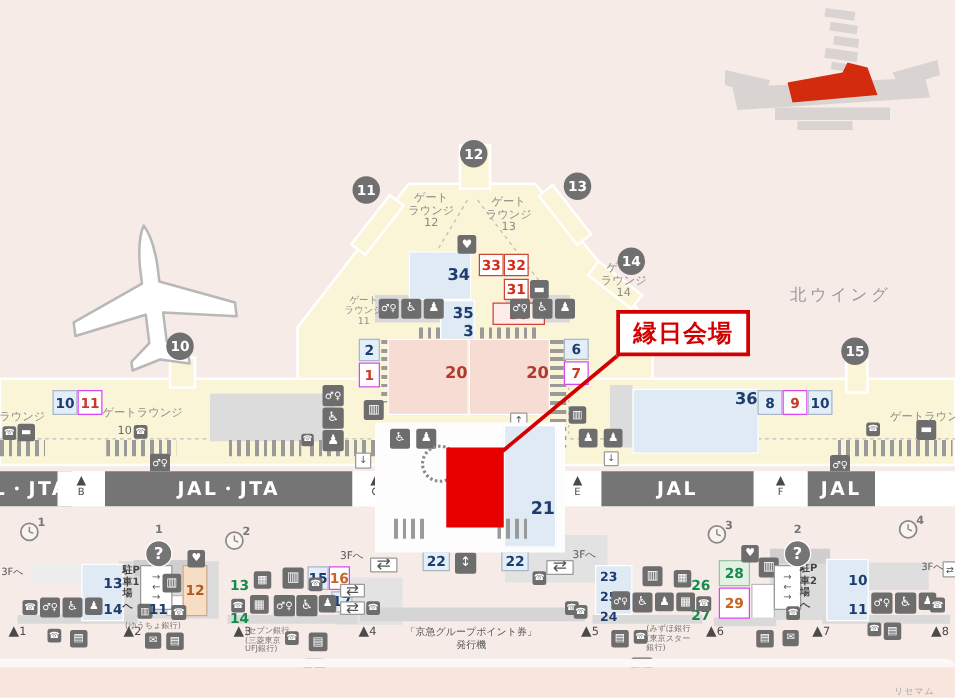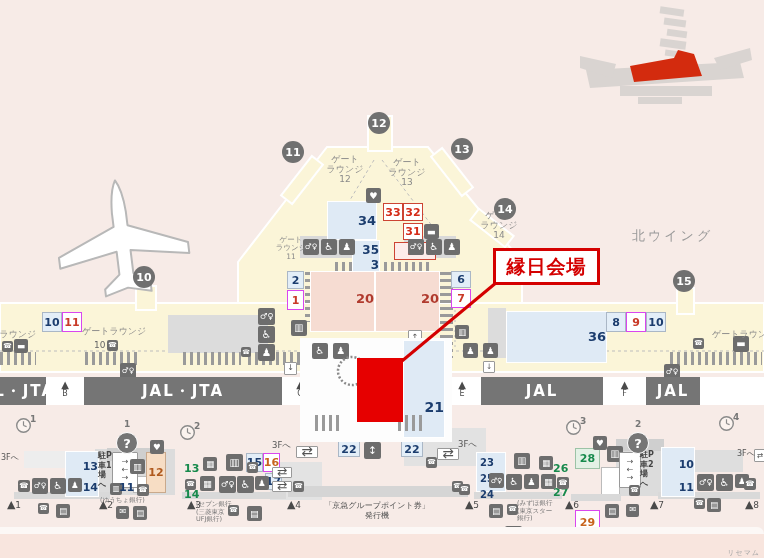--- a/index.html
+++ b/index.html
@@ -48,21 +48,21 @@
   #floor-badge{position:absolute;left:30px;top:26px;width:62px;height:62px;border-radius:50%;background:#fffdfc;
          border:1.5px solid #b5492f;color:#a63c20;font-weight:bold;display:flex;align-items:center;justify-content:center}
   #floor-badge span{display:block;font-size:20px;line-height:1}
   #floor-badge span::first-letter{font-size:34px}
   #north-wing{position:absolute;left:632px;top:227px;font-size:13px;color:#9a9a9a;letter-spacing:3px}
   #venue-callout{position:absolute;left:493px;top:248px;width:101px;height:31px;background:#fff;border:3px solid #d40000;
          color:#d40000;font-size:19px;font-weight:bold;display:flex;align-items:center;justify-content:center;letter-spacing:1px}
   #bottomline{position:absolute;left:0;top:527px;width:764px;height:7px;background:#fcf8f6;border-radius:0 16px 0 0}
   #bottomband{position:absolute;left:0;top:534px;width:764px;height:24px;background:#f8e5de}
   #wm{position:absolute;right:4px;bottom:2px;text-align:right;color:#919191;line-height:0.9}
-  #wm .ruby{font-size:7px;letter-spacing:1px;color:#a8a8a8;display:block}
+  #wm .ruby{font-size:7px;letter-spacing:1px;margin-right:12px;color:#a8a8a8;display:block}
   #wm .main{font-size:31px;font-weight:bold;display:block}
 </style>
 </head>
 <body>
 
 <div id="map">
 
   <svg id="svg-base" width="764" height="558">
     <g fill="#fbf5d8" stroke="#ffffff" stroke-width="2">
       <rect x="0" y="303" width="764" height="69"></rect>
@@ -139,21 +139,21 @@
       <div class="area bl" style="left: 352px; top: 240px; width: 28px; height: 34px; font-size: 12px; padding-top: 2px; line-height: 15px;">
         <span class="ln">35</span>
         <span class="ln">3</span>
       </div>
       <div class="area p" style="left: 310px; top: 271px; width: 65px; height: 61px; font-size: 13px; padding-top: 19px;">
         <span class="ln">20</span>
       </div>
       <div class="area p" style="left: 375px; top: 271px; width: 65px; height: 61px; font-size: 13px; padding-top: 19px;">
         <span class="ln">20</span>
       </div>
-      <div class="area bl" style="left: 506px; top: 311px; width: 101px; height: 52px; font-size: 13px; padding-top: 17px;">
+      <div class="area bl" style="left: 506px; top: 311px; width: 101px; height: 52px; font-size: 13px; ">
         <span class="ln">36</span>
       </div>
       <div class="area bl" style="left: 476px; top: 452px; width: 30px; height: 40px; font-size: 10px; padding-top: 2px; line-height: 16px; text-align: left; padding-left: 3px;">
         <span class="ln">23 25</span>
         <span class="ln">24</span>
       </div>
       <div class="area bl" style="left: 65px; top: 451px; width: 34px; height: 46px; font-size: 11px; padding-top: 4px; line-height: 21px;">
         <span class="ln">13</span>
         <span class="ln">14</span>
       </div>
@@ -172,21 +172,21 @@
       <div class="nbox b" style="left: 42px; top: 312px; width: 20px; height: 20px;">10</div>
       <div class="nbox r" style="left: 62px; top: 312px; width: 20px; height: 20px;">11</div>
       <div class="nbox b" style="left: 606px; top: 312px; width: 20px; height: 20px;">8</div>
       <div class="nbox r" style="left: 626px; top: 312px; width: 20px; height: 20px;">9</div>
       <div class="nbox b" style="left: 646px; top: 312px; width: 20px; height: 20px;">10</div>
       <div class="nbox b" style="left: 246px; top: 453px; width: 17px; height: 19px;">15</div>
       <div class="nbox o" style="left: 263px; top: 453px; width: 17px; height: 19px;">16</div>
       <div class="nbox b" style="left: 265px; top: 473px; width: 17px; height: 17px;">17</div>
       <div class="nbox ob" style="left: 146px; top: 452px; width: 20px; height: 41px;">12</div>
       <div class="nbox g" style="left: 575px; top: 448px; width: 25px; height: 21px;">28</div>
-      <div class="nbox o" style="left: 575px; top: 470px; width: 25px; height: 25px; margin-top: 40px;">29</div>
+      <div class="nbox o" style="left: 575px; top: 470px; width: 25px; height: 25px;">29</div>
       <div class="nbox b" style="left: 338px; top: 441px; width: 22px; height: 16px;">22</div>
       <div class="nbox b" style="left: 401px; top: 441px; width: 22px; height: 16px;">22</div>
       <div class="gnum" style="left: 184px; top: 463px;">13</div>
       <div class="gnum" style="left: 184px; top: 489px;">14</div>
       <div class="gnum" style="left: 553px; top: 463px;">26</div>
       <div class="gnum" style="left: 553px; top: 487px;">27</div>
       <div class="ic" style="left: 303px; top: 239px; width: 16px; height: 16px; font-size: 7.68px;">♂♀</div>
       <div class="ic" style="left: 321px; top: 239px; width: 16px; height: 16px; font-size: 9.92px;">♿</div>
       <div class="ic" style="left: 339px; top: 239px; width: 16px; height: 16px; font-size: 9.92px;">♟</div>
       <div class="ic" style="left: 408px; top: 239px; width: 16px; height: 16px; font-size: 7.68px;">♂♀</div>

